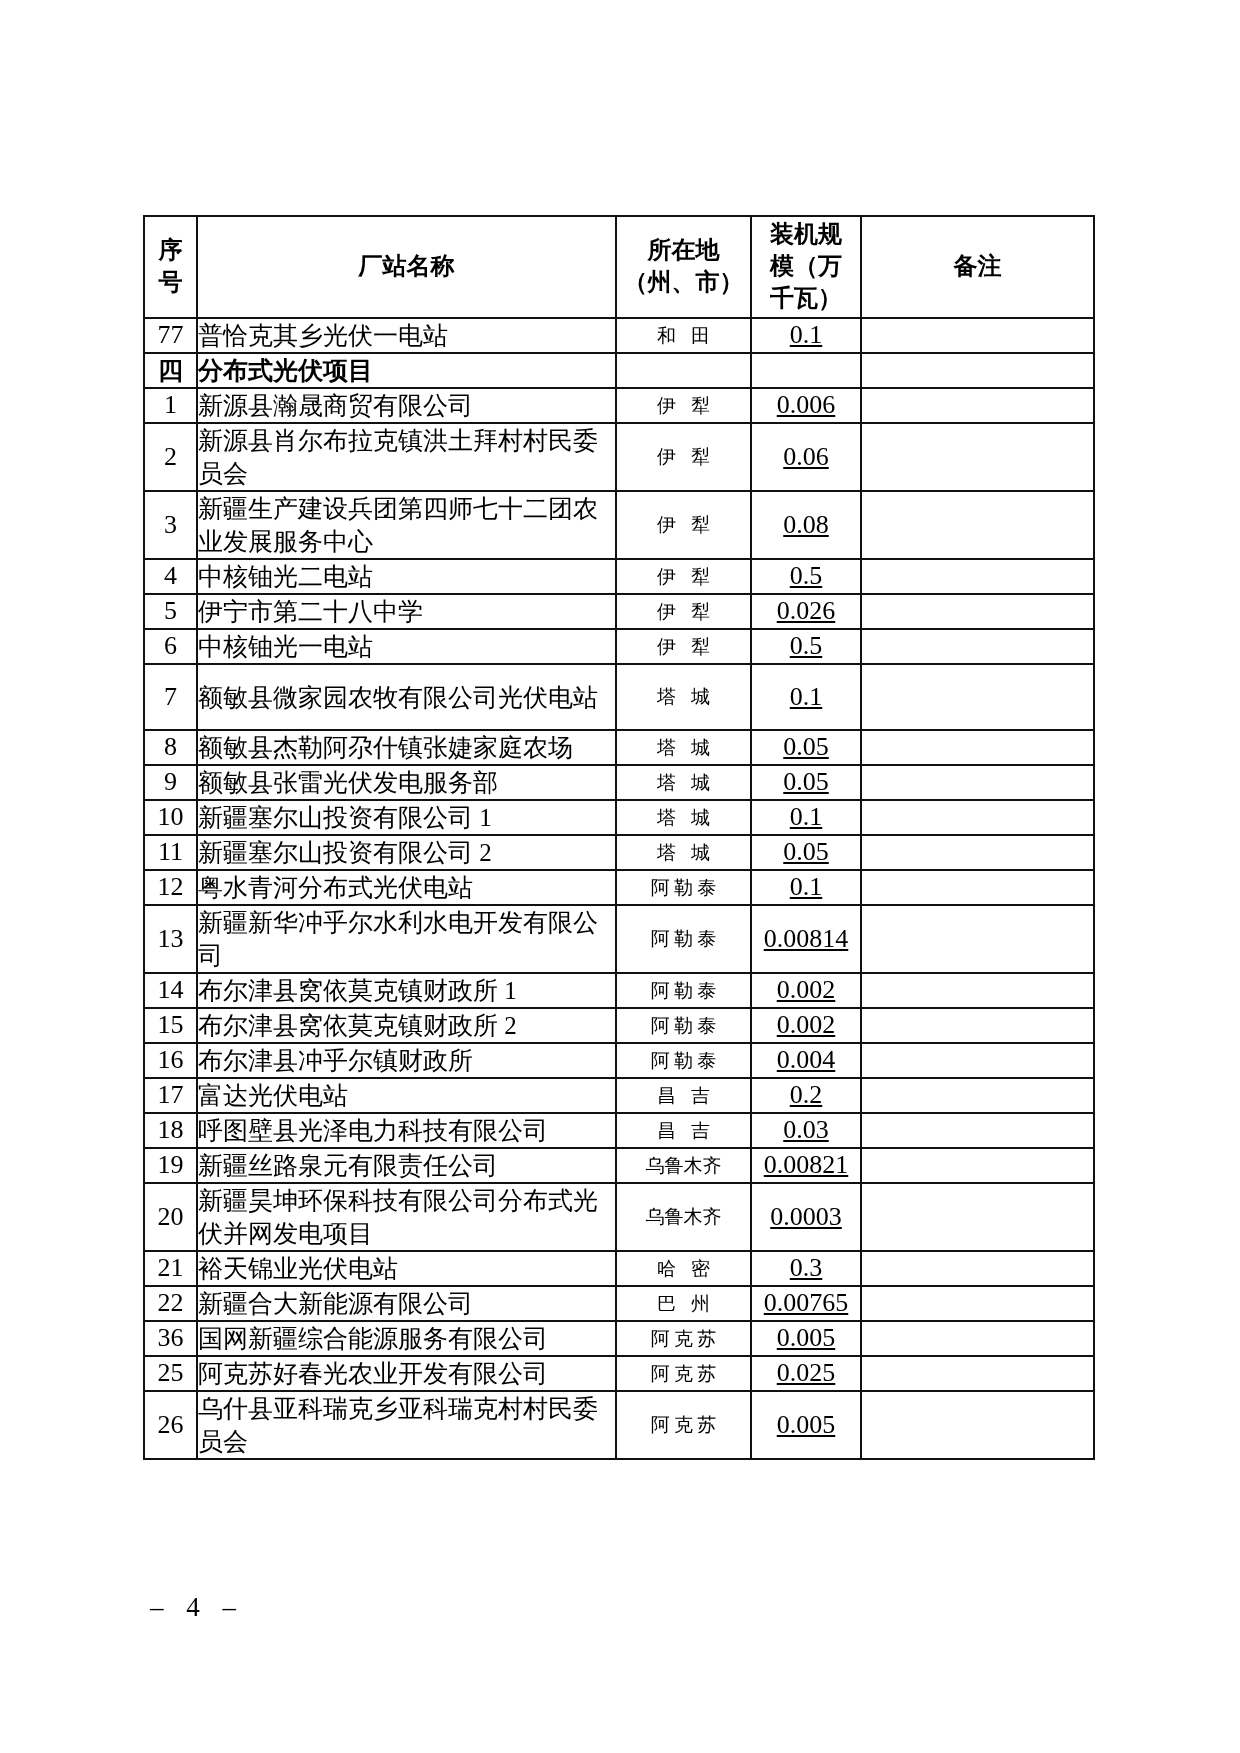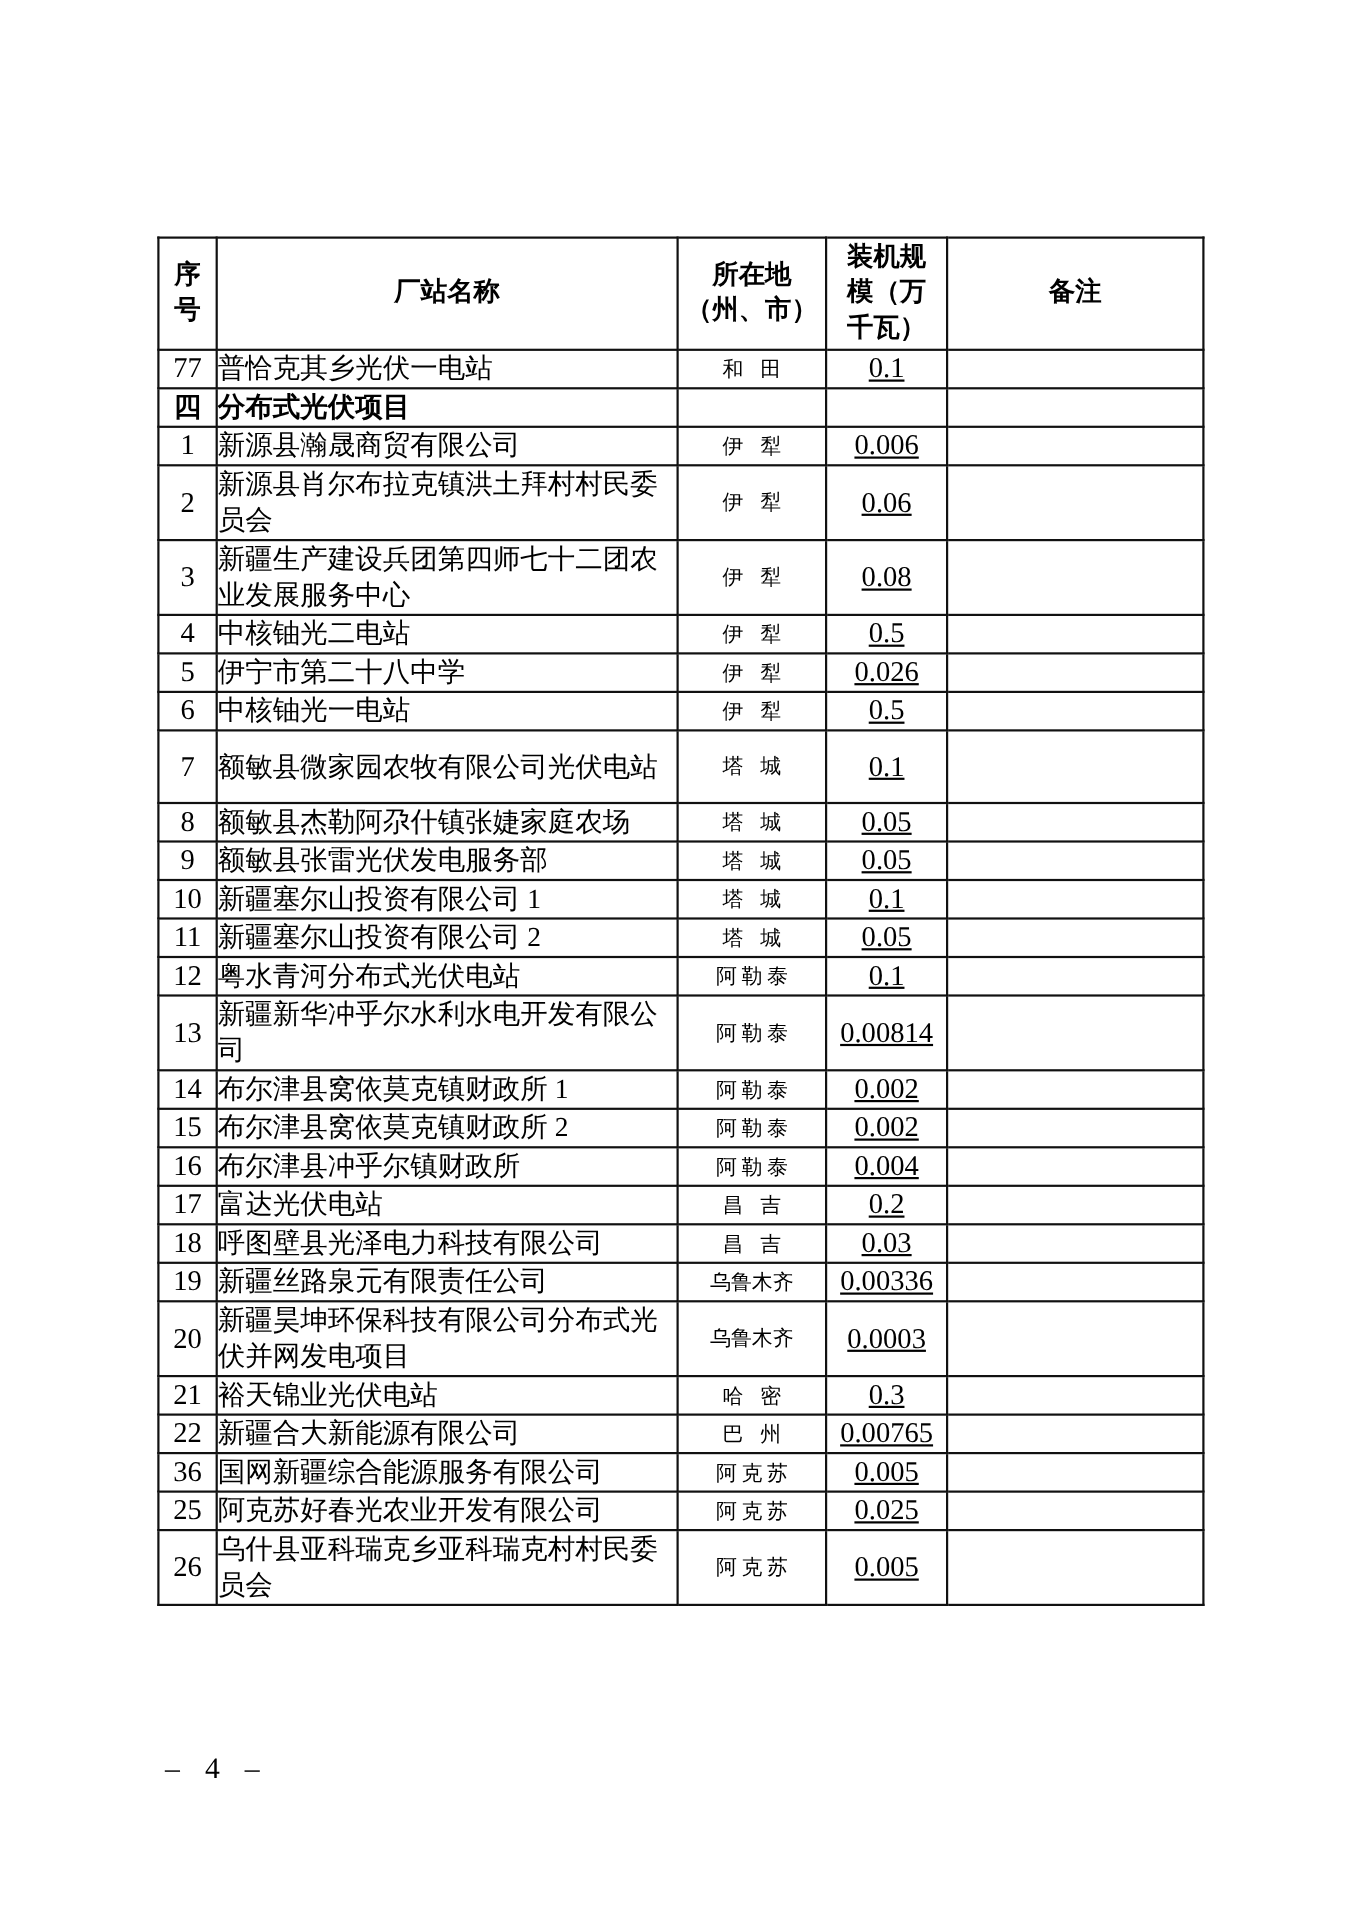--- a/index.html
+++ b/index.html
@@ -237,21 +237,21 @@
           <td class="no">18</td>
           <td class="name">呼图壁县光泽电力科技有限公司</td>
           <td class="loc"><span class="gap2">昌吉</span></td>
           <td class="cap">0.03</td>
           <td class="note"></td>
         </tr>
         <tr>
           <td class="no">19</td>
           <td class="name">新疆丝路泉元有限责任公司</td>
           <td class="loc"><span>乌鲁木齐</span></td>
-          <td class="cap">0.00336</td>
+          <td class="cap">0.00821</td>
           <td class="note"></td>
         </tr>
         <tr class="tall">
           <td class="no">20</td>
           <td class="name">新疆昊坤环保科技有限公司分布式光伏并网发电项目</td>
           <td class="loc"><span>乌鲁木齐</span></td>
           <td class="cap">0.0003</td>
           <td class="note"></td>
         </tr>
         <tr>

